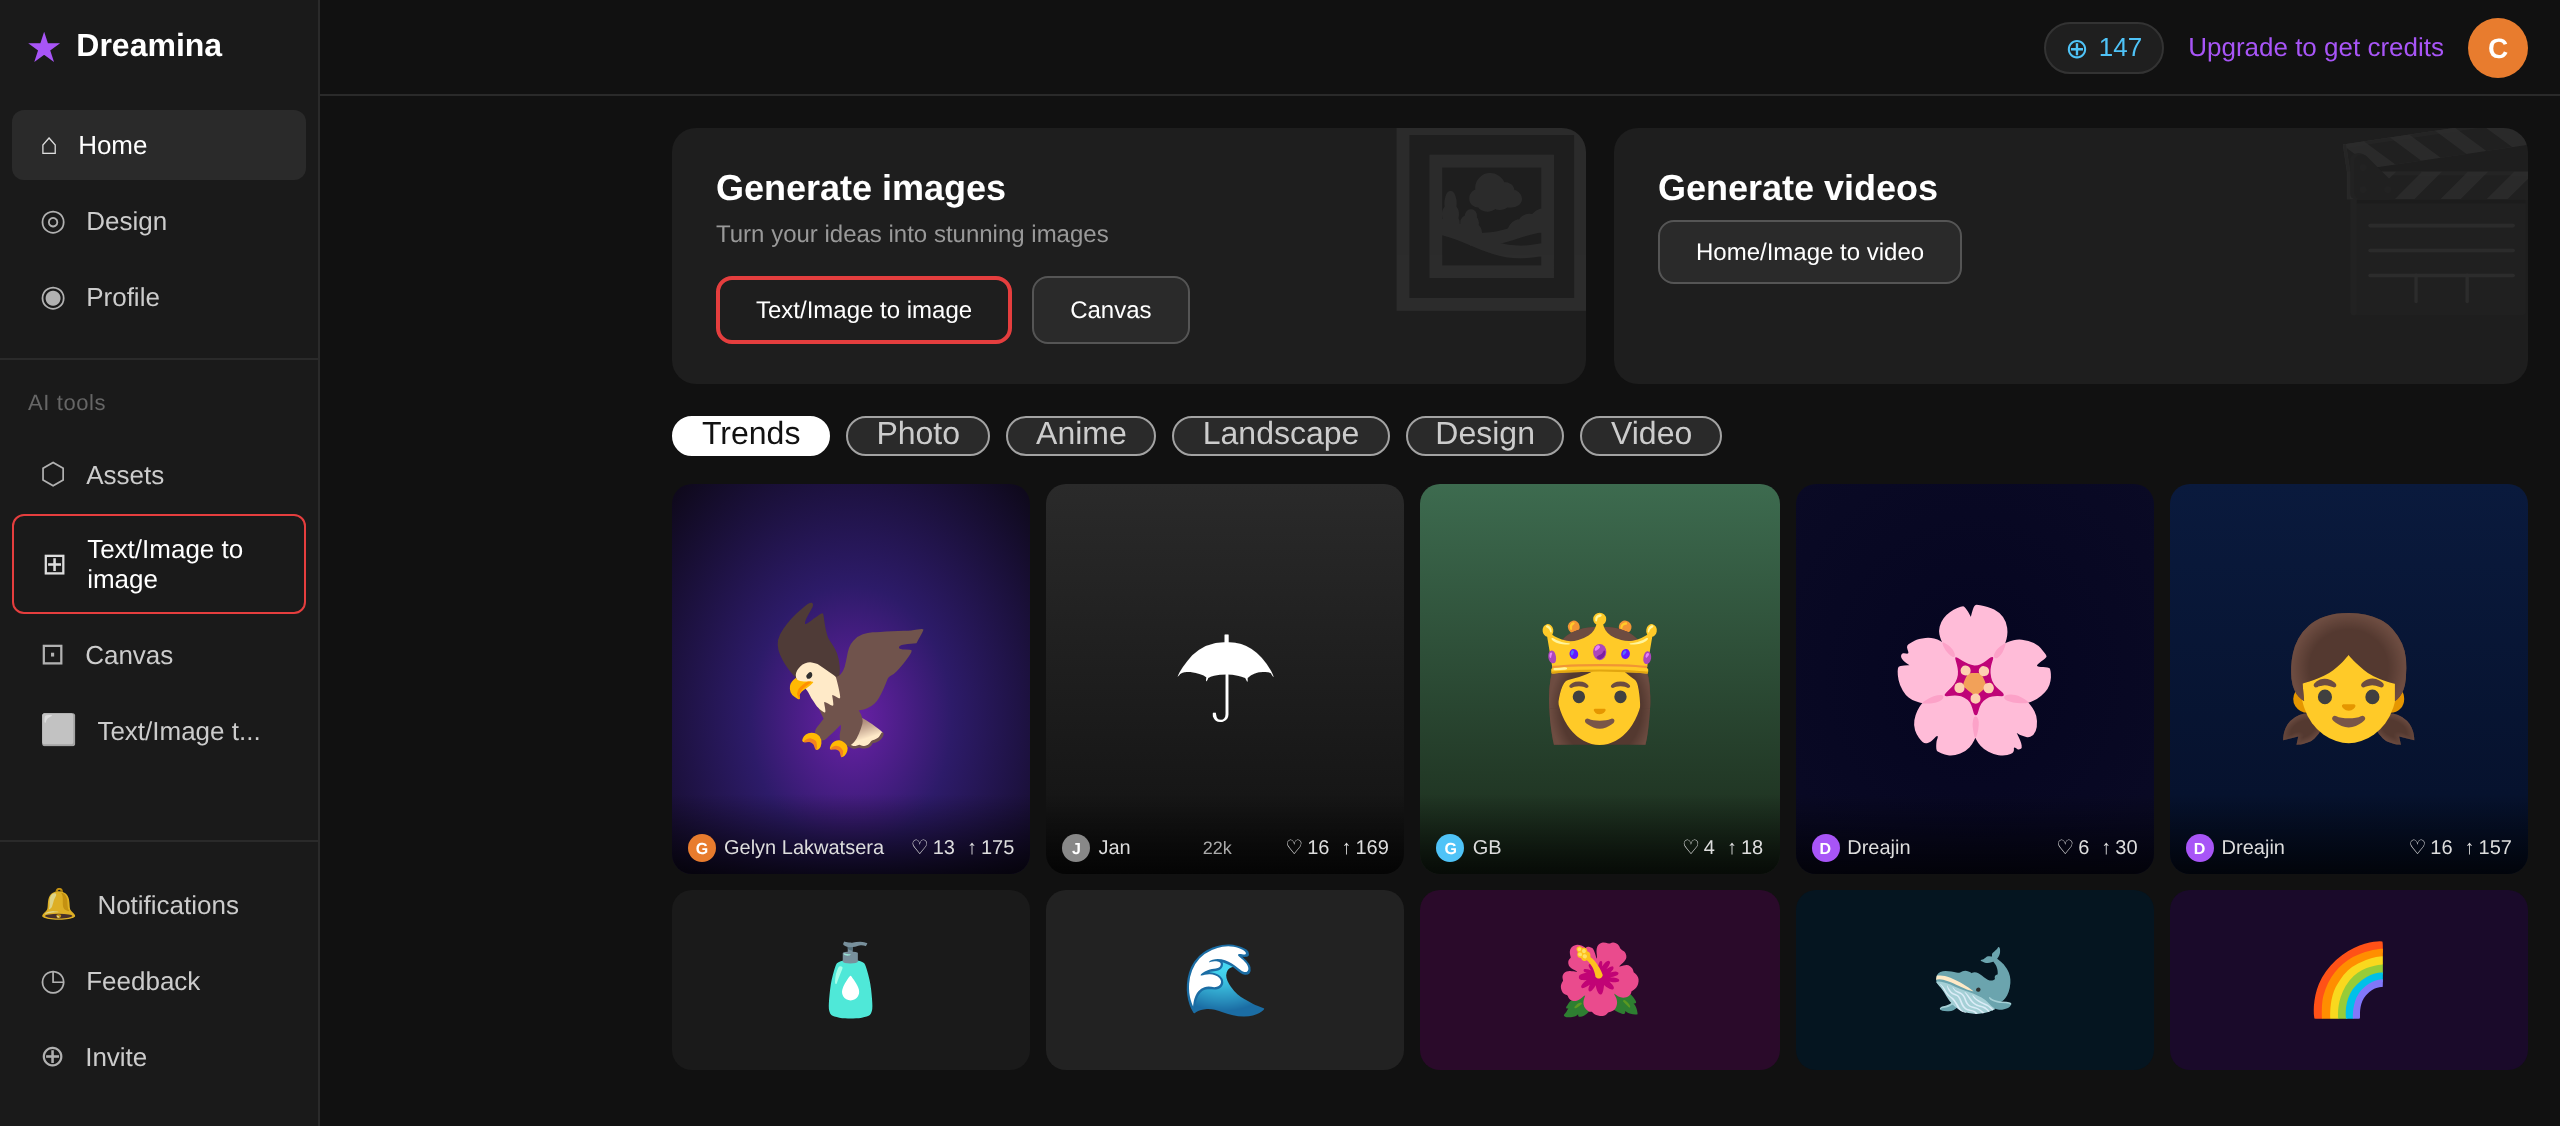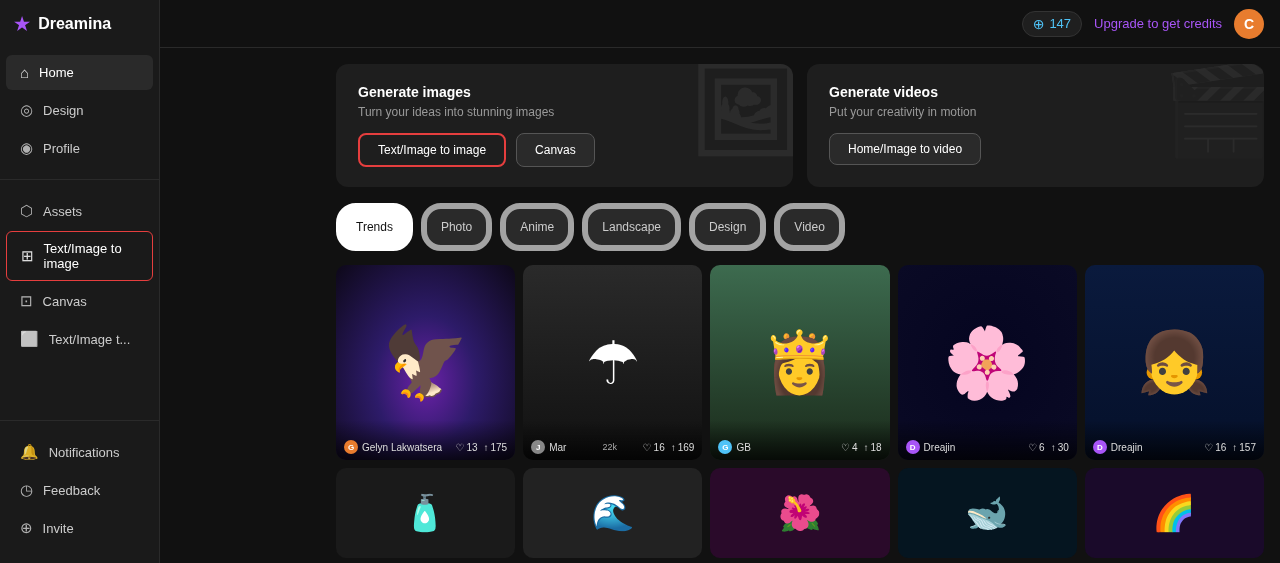--- a/index.html
+++ b/index.html
@@ -146,21 +146,21 @@
       margin-bottom: 16px;
     }
     .card {
       background: #1e1e1e;
       border-radius: 12px;
       padding: 20px 22px;
       position: relative;
       overflow: hidden;
       min-height: 110px;
     }
-    .card h2 { font-size: 14px; font-weight: 700; margin-bottom: 5px; }
+    .card h2 { font-size: 18px; font-weight: 700; margin-bottom: 5px; }
     .card p { font-size: 12px; color: #999; margin-bottom: 14px; }
     .card-buttons { display: flex; gap: 10px; }
     .card-btn {
       padding: 8px 18px;
       border-radius: 8px;
       border: 1px solid #555;
       background: #2a2a2a;
       color: #fff;
       font-size: 12px;
       cursor: pointer;
@@ -202,27 +202,27 @@
       border-bottom: 2px solid #fff;
     }
 
     
     .filter-pills {
       display: flex;
       gap: 8px;
       margin-bottom: 14px;
     }
     .pill {
-      padding: 11px 14px;
+      padding: 0 14px;
       border-radius: 20px;
       background: #2a2a2a;
       color: #ccc;
-      font-size: 12px;
+      font-size: 16px;
       cursor: pointer;
-      border: 6px solid #a3a3a3;
+      border: 1px solid #a3a3a3;
     }
     .pill.active {
       background: #fff;
       color: #111;
       border-color: #fff;
     }
 
     
     .image-grid {
       display: grid;
@@ -312,20 +312,21 @@
       <span>Design</span>
     </div>
     <div class="nav-item">
       <span class="nav-icon">◉</span>
       <span>Profile</span>
     </div>
   </nav>
 
   <div class="sidebar-divider"></div>
 
+  <div class="ai-tools-label">AI tools</div>
 
   <nav class="sidebar-nav">
     <div class="nav-item">
       <span class="nav-icon">⬡</span>
       <span>Assets</span>
     </div>
     <div class="nav-item highlighted">
       <span class="nav-icon">⊞</span>
       <span>Text/Image to image</span>
     </div>
@@ -377,21 +378,20 @@
       <p>Turn your ideas into stunning images</p>
       <div class="card-buttons">
         <button class="card-btn outlined-red">Text/Image to image</button>
         <button class="card-btn">Canvas</button>
       </div>
     </div>
 
     <div class="card">
       <div class="card-bg-text">🎬</div>
       <h2>Generate videos</h2>
-      <p>Put your creativity in motion</p>
       <div class="card-buttons">
         <button class="card-btn">Home/Image to video</button>
       </div>
     </div>
   </div>
 
 
   <div class="filter-pills">
     <div class="pill active">Trends</div>
     <div class="pill">Photo</div>
@@ -415,21 +415,21 @@
           <span class="stat">↑ <span>175</span></span>
         </div>
       </div>
     </div>
 
     <div class="img-card" style="background:linear-gradient(180deg,#2a2a2a,#111);">
       <div class="img-placeholder" style="height:195px;font-size:60px;">☂</div>
       <div class="img-info">
         <div class="img-author">
           <div class="author-dot" style="background:#888;">J</div>
-          <span>Mar</span>
+          <span>Jan</span>
           <span style="font-size:9px;color:#aaa;margin-left:32px;">22k</span>
         </div>
         <div class="img-stats">
           <span class="stat">♡ <span>16</span></span>
           <span class="stat">↑ <span>169</span></span>
         </div>
       </div>
     </div>
 
     <div class="img-card" style="background:linear-gradient(180deg,#3d6b4f,#1a2a1a);">

